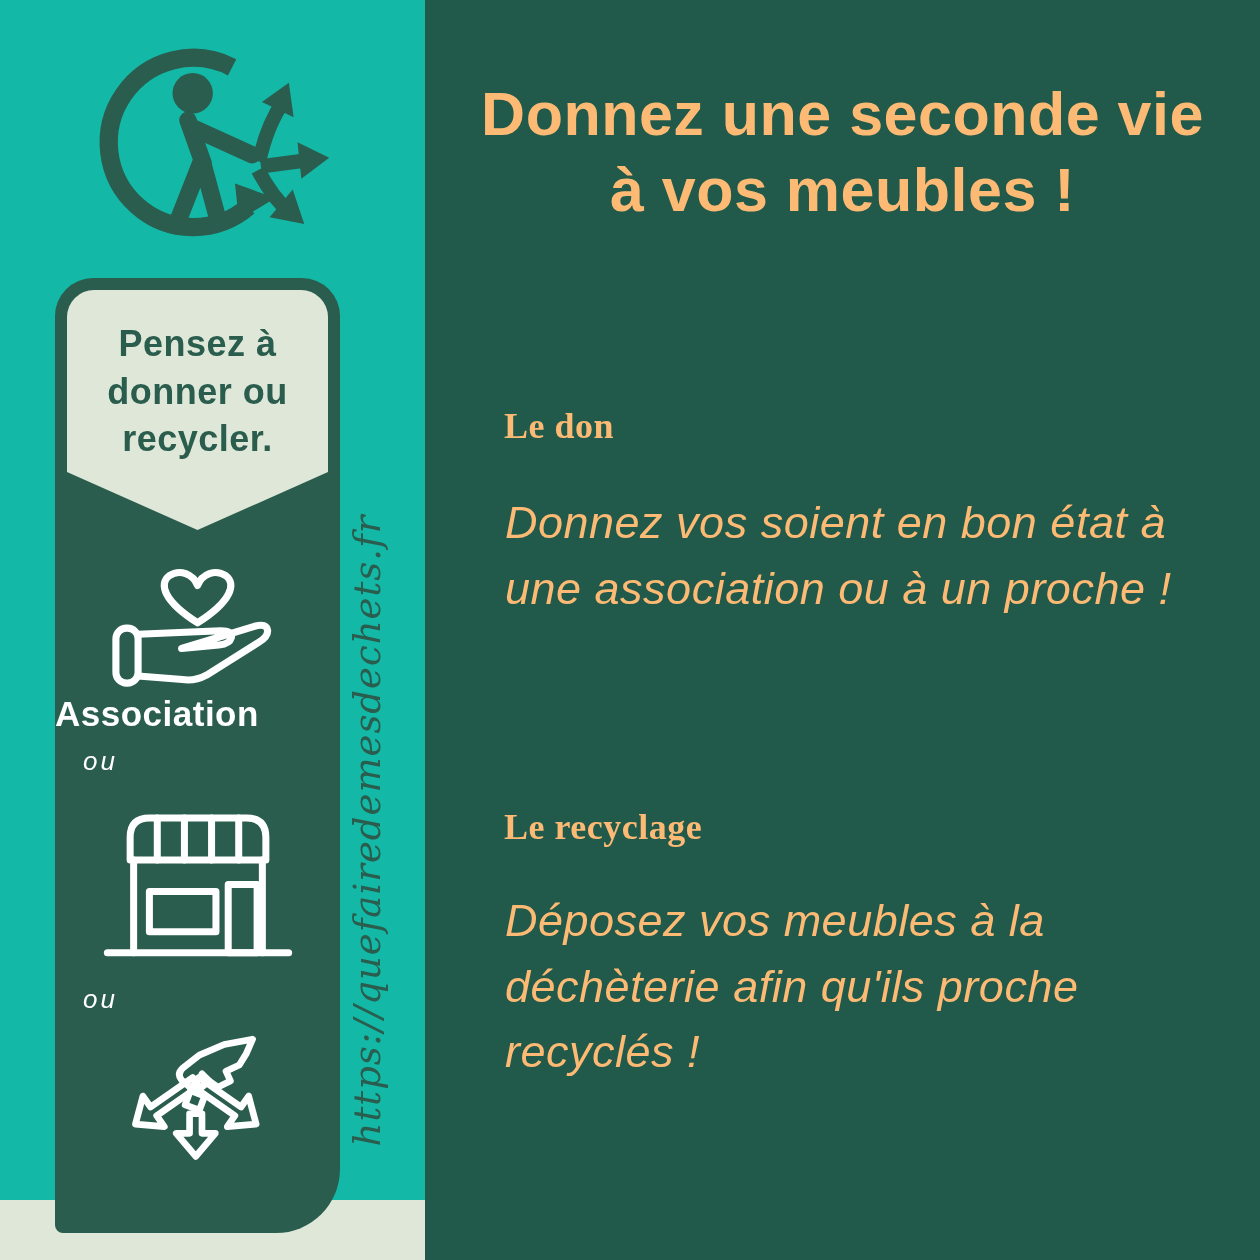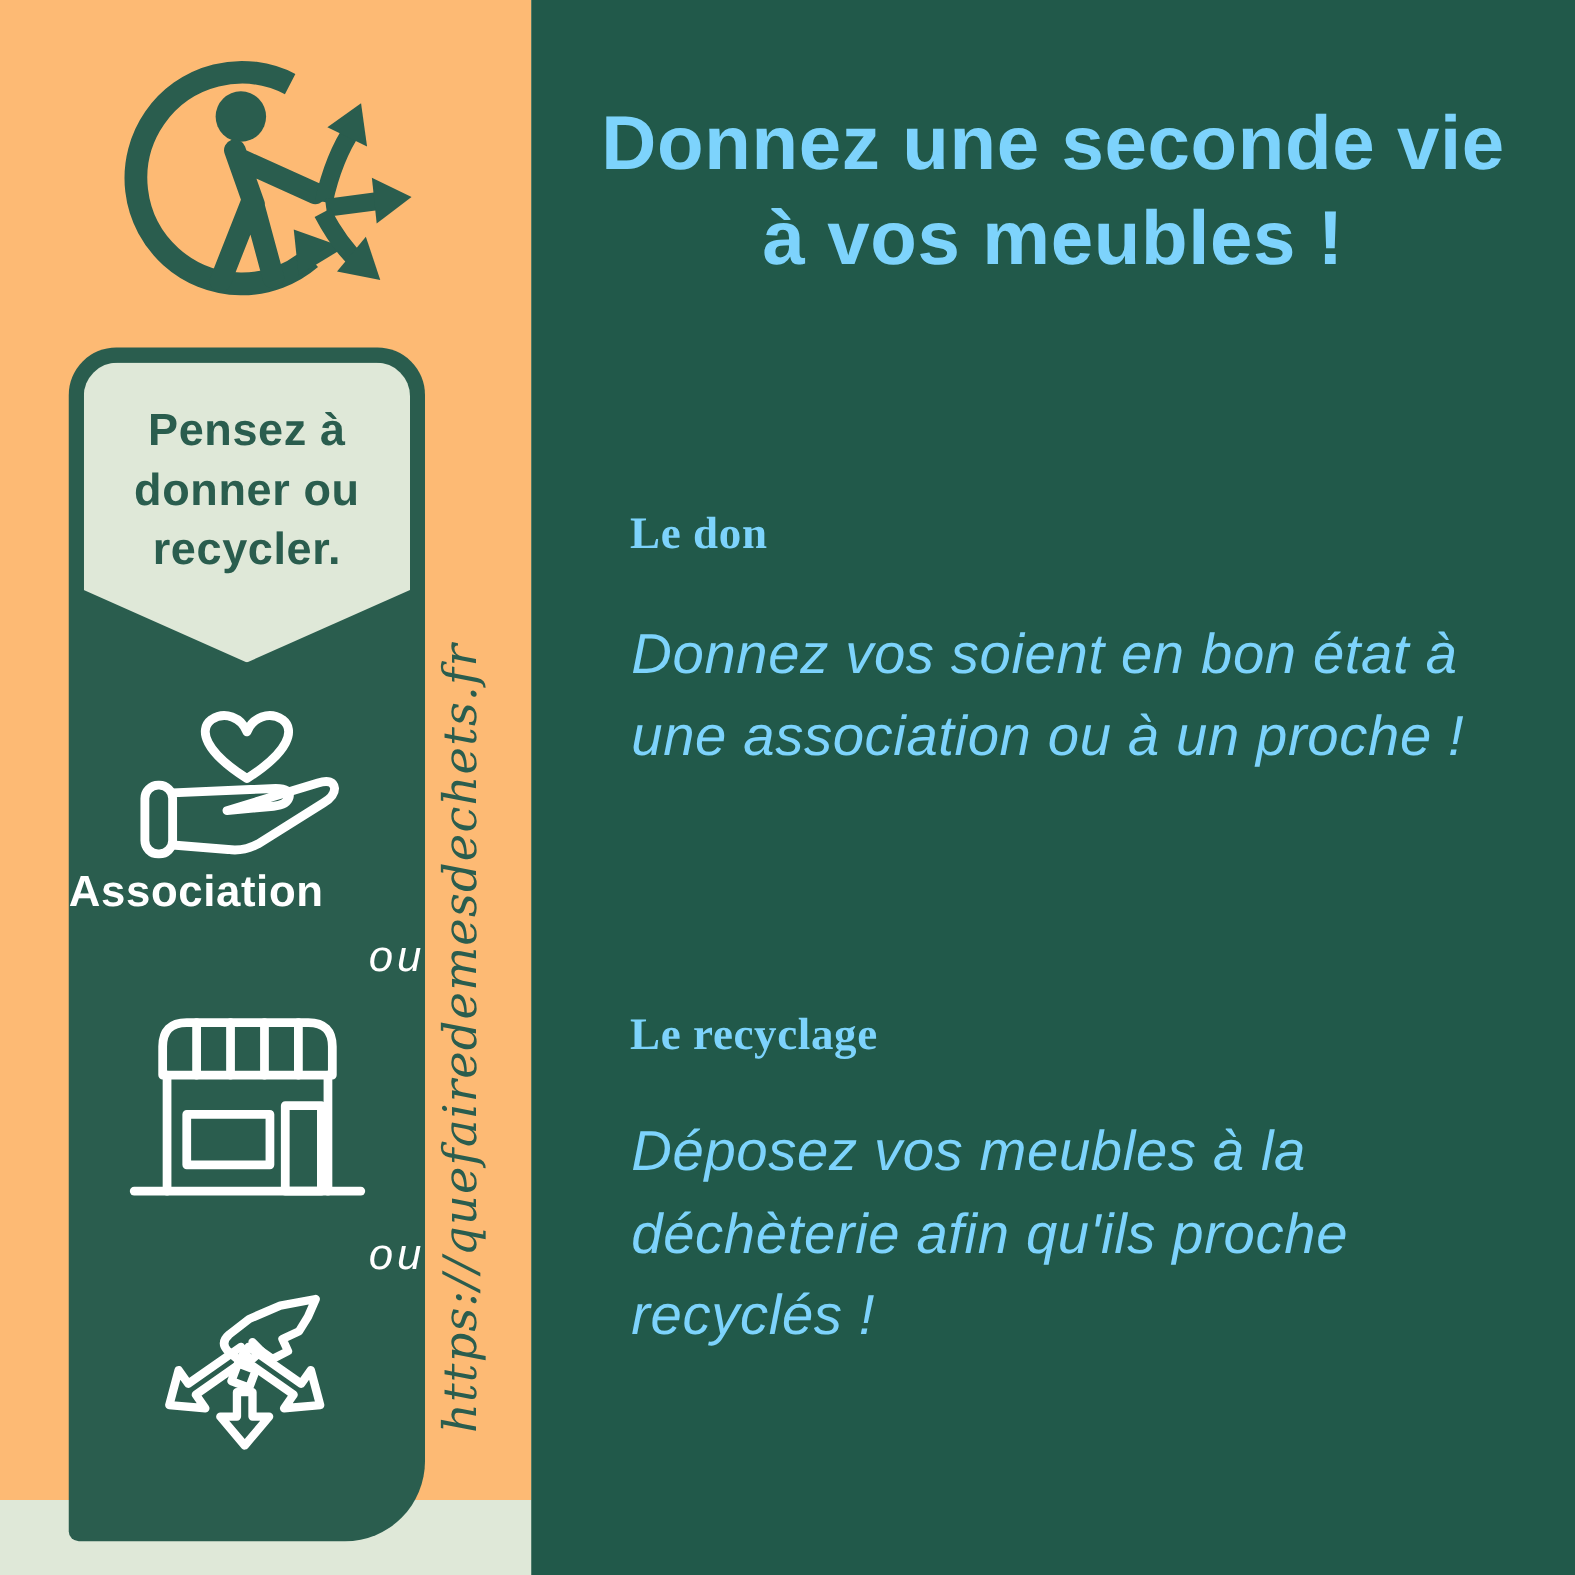--- a/index.html
+++ b/index.html
@@ -2,21 +2,21 @@
 <html><head>
 <meta charset="utf-8">
 <style>
   * { margin:0; padding:0; box-sizing:border-box; }
   html,body { width:1260px; height:1260px; }
   body { font-family:"Liberation Sans","DejaVu Sans",sans-serif; overflow:hidden; }
 
   .canvas { position:relative; width:1260px; height:1260px; background:#dfe8d8; }
 
   
-  .left-col { position:absolute; left:0; top:0; width:425px; height:1200px; background:#fdba74; }
+  .left-col { position:absolute; left:0; top:0; width:425px; height:1200px; background:#14b8a6; }
 
   .triman { position:absolute; left:85px; top:38px; width:250px; height:222px; }
 
   .card { position:absolute; left:55px; top:278px; width:285px; height:955px;
           background:#2a5d4e; border-radius:38px 38px 64px 8px; }
 
   .card-top { position:absolute; top:12px; left:12px; right:12px; height:240px;
               background:#dfe8d8; border-radius:27px 27px 0 0;
               clip-path:polygon(0 0, 100% 0, 100% 182px, 50% 240px, 0 182px); }
 
@@ -26,33 +26,33 @@
 
   .card .icon { position:absolute; left:50%; transform:translateX(-50%); }
   .icon-handheart { top:272px; width:182px; height:142px; }
   .icon-store     { top:526px; width:206px; height:162px; }
   .icon-sorting   { top:750px; width:182px; height:152px; }
 
   .opt-label { position:absolute; left:0; width:100%; text-align:left;
                color:#ffffff; font-weight:bold; font-size:35px; letter-spacing:0.5px; }
   .lbl1 { top:416px; } .lbl2 { top:652px; } .lbl3 { top:886px; }
 
-  .ou { position:absolute; left:0; width:100%; text-align:right; color:#ffffff;
-        font-style:italic; font-size:35px; letter-spacing:3px; }
+  .ou { position:absolute; left:0; width:100%; text-align:left; color:#ffffff;
+        font-style:italic; font-size:26px; letter-spacing:3px;padding-left:28px; }
   .ou1 { top:468px; } .ou2 { top:706px; }
 
   .url-wrap { position:absolute; left:325px; top:500px; width:85px; height:660px;
               display:flex; align-items:center; justify-content:center; }
   .url { transform:rotate(-90deg); white-space:nowrap;
          font-family:"DejaVu Serif","Liberation Serif",serif; font-style:italic;
          font-size:37px; color:#2a5d4e; letter-spacing:1px; }
 
   
   .right-panel { position:absolute; left:425px; top:0; width:835px; height:1260px;
-                 background:#21594a; color:#7dd3fc; }
+                 background:#21594a; color:#fdba74; }
 
   .title { position:absolute; left:20px; top:76px; width:795px; text-align:center;
            font-size:61px; font-weight:bold; line-height:1.25; letter-spacing:0.5px; }
 
   .sec-h { position:absolute; left:79px; font-size:36px; font-weight:bold; letter-spacing:0.5px;font-family:Liberation Serif, serif; }
   .sec1 { top:405px; } .sec2 { top:806px; }
 
   .sec-b { position:absolute; left:80px; width:710px; font-style:italic;
            font-size:45px; line-height:1.46; letter-spacing:0.5px; }
   .body1 { top:490px; } .body2 { top:888px; }

